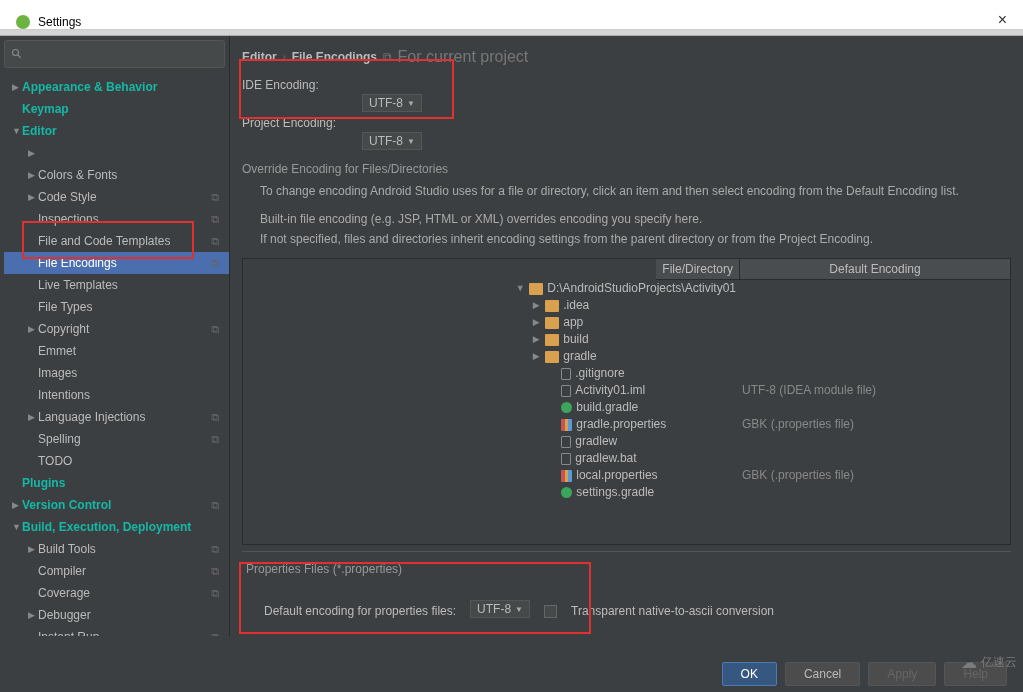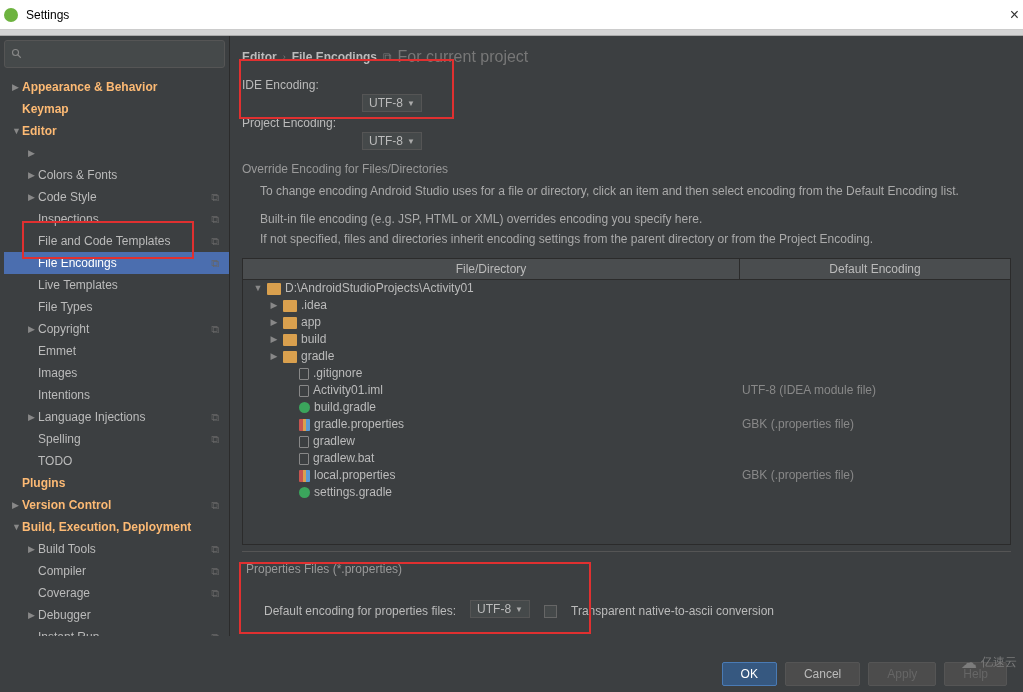--- a/index.html
+++ b/index.html
@@ -1,43 +1,43 @@
 <!DOCTYPE html>
 <html><head>
 <meta charset="utf-8">
 <style>
 * { margin:0; padding:0; box-sizing:border-box; font-family:"Segoe UI",Arial,sans-serif; font-size:12px; }
 body { width:1023px; height:692px; background:#3c3f41; color:#bbbbbb; overflow:hidden; position:relative; }
-.titlebar { height:30px; background:#fff; display:flex; align-items:center; padding:0 4px; color:#000; border-bottom:1px solid #ccc; }
+.titlebar { height:30px; background:#fff; display:flex; align-items:flex-end; padding:0 16px; color:#000; border-bottom:1px solid #ccc; }
 .titlebar .logo { width:14px; height:14px; border-radius:50%; background:#6db33f; margin-right:8px; }
 .titlebar .close { margin-left:auto; font-size:16px; color:#333; cursor:pointer; }
 .topstrip { height:6px; background:#d4d4d4; border-bottom:1px solid #aaa; }
 .main { display:flex; height:600px; background:#3c3f41; }
 .sidebar { width:230px; background:#3c3f41; border-right:1px solid #2b2b2b; display:flex; flex-direction:column; }
 .search { height:28px; border:1px solid #555; margin:4px; border-radius:3px; background:#45494a; display:flex; align-items:center; padding:0 6px; }
 .search svg { width:12px; height:12px; fill:#888; }
 .tree { flex:1; overflow:auto; padding:4px 0 4px 4px; }
 .tree-item { display:flex; align-items:center; padding:2px 4px 2px 8px; cursor:pointer; line-height:18px; white-space:nowrap; }
 .tree-item .arrow { width:10px; display:inline-block; color:#888; font-size:9px; }
 .tree-item .lbl { flex:1; }
-.tree-item.bold .lbl { font-weight:bold; color:#fdba74; }
+.tree-item.bold .lbl { font-weight:bold; color:#14b8a6; }
 .tree-item.sel { background:#4b6eaf; color:#fff; }
 .tree-item .copy { color:#666; font-size:11px; margin-right:6px; }
 .indent1 { padding-left:24px; }
 .content { flex:1; padding:8px 12px 0 12px; display:flex; flex-direction:column; overflow:hidden; }
 .breadcrumb { color:#bbbbbb; padding:4px 0 10px 0; display:flex; align-items:center; gap:6px; }
 .breadcrumb .sep { color:#777; font-size:9px; }
 .breadcrumb .proj { color:#777; font-size:16px; }
 .enc-row { display:flex; align-items:flex-start; margin:2px 0; }
 .enc-row .elbl { width:120px; }
 .dropdown { border:1px solid #555; background:#45494a; padding:1px 6px; min-width:50px; display:flex; align-items:center; gap:4px; cursor:pointer;margin-top:16px; }
 .dropdown .dd { font-size:8px; color:#aaa; }
 .section-label { color:#999; margin:10px 0 6px 0; }
 .desc { color:#aaa; line-height:1.5; margin-left:18px; margin-bottom:10px; }
-.table-wrap { border:1px solid #2b2b2b; flex:1; display:flex; flex-direction:column; min-height:0; }
+.table-wrap { border:1px solid #2b2b2b; flex:1; display:flex; flex-direction:column; min-height:0;align-items:flex-end; }
 .tbl-head { display:flex; background:#4a4d4f; border-bottom:1px solid #2b2b2b; }
 .tbl-head > div { padding:3px 6px; text-align:center; color:#bbb; }
 .col-fd { flex:1; border-right:1px solid #2b2b2b; }
 .col-enc { width:270px; }
 .tbl-body { flex:1; overflow:auto; background:#3c3f41; }
 .frow { display:flex; align-items:center; padding:0 4px; line-height:17px; }
 .frow .fdcell { flex:1; display:flex; align-items:center; gap:4px; }
 .frow .enccell { width:270px; color:#888; padding-left:6px; }
 .ficon { width:14px; height:12px; display:inline-block; }
 .folder { background:#d9a04e; border-radius:1px; }

